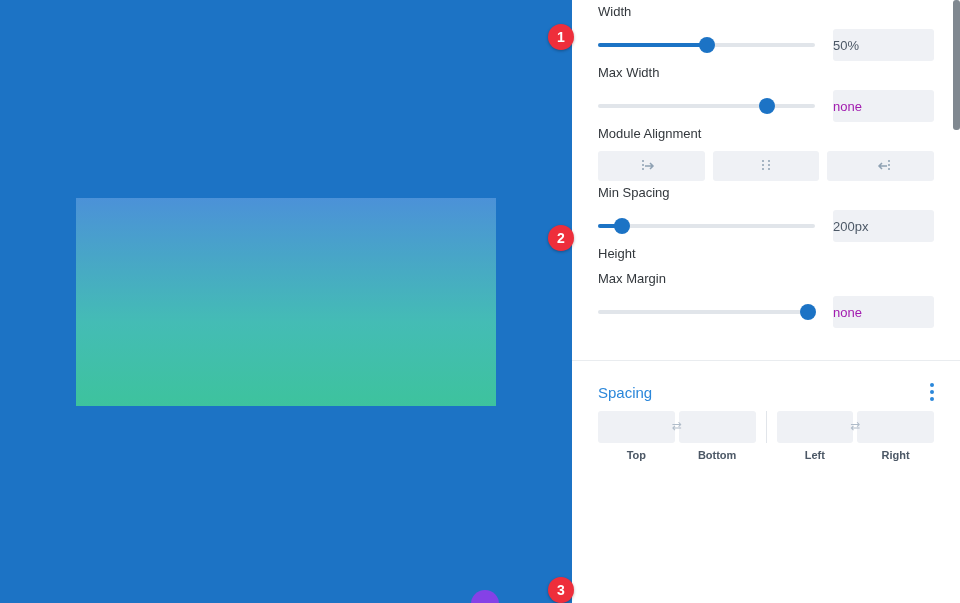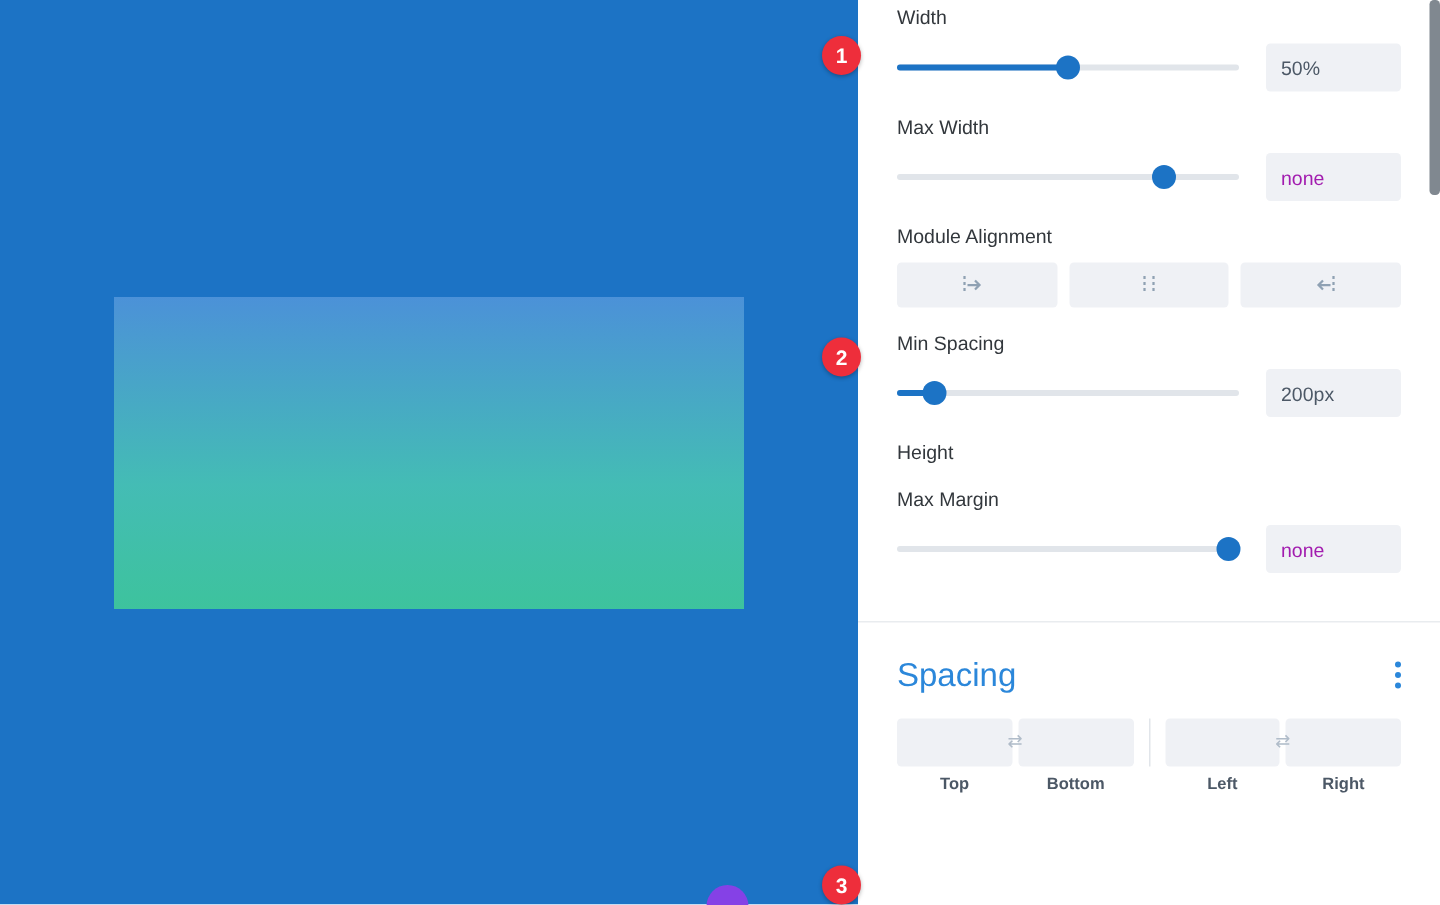--- a/index.html
+++ b/index.html
@@ -3,34 +3,34 @@
 <meta charset="utf-8">
 <style>
   * { box-sizing: border-box; margin: 0; padding: 0; }
   html, body { width: 960px; height: 603px; font-family: -apple-system, "Segoe UI", Arial, sans-serif; font-size: 13px; color: #4c5866; }
   body { display: flex; overflow: hidden; }
   .canvas { flex: 1; background: #1c73c5; display: flex; align-items: center; justify-content: center; position: relative; }
   .preview-box { width: 420px; height: 208px; background: linear-gradient(180deg,#4e93d9 0%,#46c0b4 60%,#3fc79b 100%); opacity:.95; }
   .panel { width: 388px; background: #fff; position: relative; height: 603px; overflow: hidden; }
   .panel-inner { padding: 0 26px 20px 26px; position:relative; }
   .scroll-thumb { position:absolute; right:0; top:0; width:7px; height:130px; background:#808890; border-radius:3px; }
-  .field { margin-top: 16px; }
+  .field { margin-top: 4px; }
   .field-label { font-size: 13px; font-weight: 400; color: #32373c; margin-bottom: 10px; display:block; }
   .slider-row { display:flex; align-items:center; gap:18px; }
   .track { flex:1; height:4px; background:#e1e5ea; border-radius:2px; position:relative; }
   .fill { position:absolute; left:0; top:0; height:4px; background:#1c73c5; border-radius:2px; }
   .thumb { position:absolute; top:50%; width:16px; height:16px; background:#1c73c5; border-radius:50%; transform:translate(-50%,-50%); }
-  .valbox { width:90px; height:32px; background:#eff1f5; border:none; border-radius:3px; padding:0 10px; font-size:13px; color:#4c5866; display:flex; }
+  .valbox { width:101px; height:32px; background:#eff1f5; border:none; border-radius:3px; padding:0 0; font-size:13px; color:#4c5866; display:flex; }
   .valbox.muted { color:#a21caf; }
   .align-row { display:flex; gap:8px; }
   .align-btn { flex:1; height:30px; background:#eff1f5; border-radius:3px; display:flex; align-items:center; justify-content:center; }
   .align-ic { width:18px; height:14px; }
   .section-sep { height:1px; background:#e9ecef; margin:32px -26px 0 -26px; }
   .section-head { display:flex; align-items:center; justify-content:space-between; padding-top:22px; }
-  .section-title { font-size:22px; color:#2b87da; font-weight:400; }
+  .section-title { font-size:15px; color:#2b87da; font-weight:400; }
   .kebab { width:4px; height:18px; display:flex; flex-direction:column; justify-content:space-between; }
   .kebab span{ width:4px; height:4px; background:#2b87da; border-radius:50%; display:block;}
   .box4 { display:flex; margin-top:10px; position:relative; }
   .box4 .col { flex:1; display:flex; flex-direction:column; align-items:center; gap:6px;}
   .cell { width:100%; height:32px; background:#eff1f5; border-radius:3px; display:flex; align-items:center; justify-content:center; font-size:13px; color:#4c5866;}
   .cell.empty { color:transparent; }
   .pair { display:flex; gap:4px; width:100%; position:relative;}
   .link-ic { color:#b0bcc9; font-size:12px; position:absolute; top:8px; left:50%; transform:translateX(-50%);}
   .sublabel { font-size:11px; font-weight:600; color:#4c5866; }
   .vsep { width:1px; background:#e1e5ea; margin:0 10px; height:32px; align-self:flex-start;}

